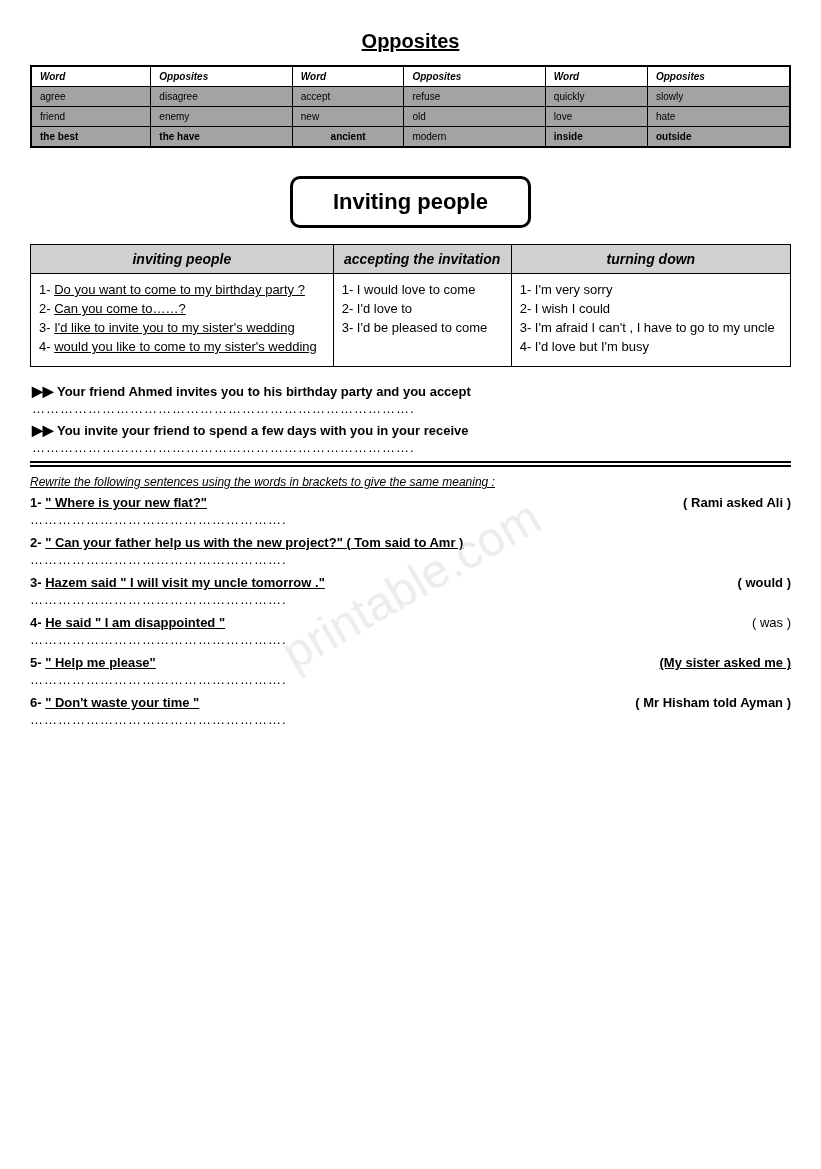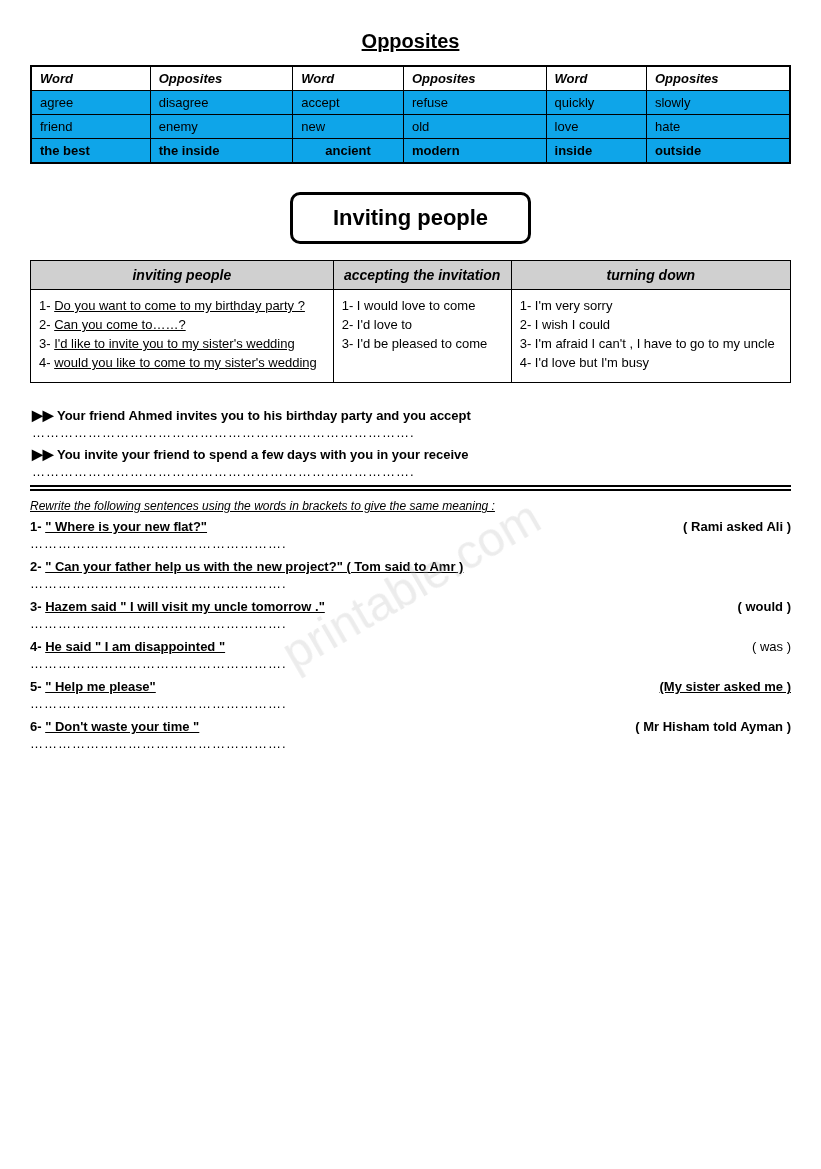--- a/index.html
+++ b/index.html
@@ -22,31 +22,31 @@
     
     .opposites-table {
       width: 100%;
       border-collapse: collapse;
       margin-bottom: 28px;
       border: 2px solid #000;
     }
     .opposites-table th, .opposites-table td {
       border: 1.5px solid #000;
       padding: 4px 8px;
-      font-size: 13px;
+      font-size: 10px;
     }
     .opposites-table th {
       font-style: italic;
       font-weight: bold;
       background: #fff;
       text-align: left;
     }
     .opposites-table td {
       font-weight: normal;
-      background: #0ea5e9;
+      background: #a3a3a3;
     }
     .last-row td {
       font-weight: bold;
     }
     
     .inviting-title-wrapper {
       display: flex;
       justify-content: center;
       margin-bottom: 16px;
     }
@@ -80,21 +80,21 @@
       vertical-align: top;
       font-size: 13px;
       background: #fff;
     }
     .inviting-table td .item {
       margin-bottom: 4px;
       display: block;
     }
     
     .practice-section {
-      margin-top: 24px;
+      margin-top: 16px;
       padding: 0 2px;
     }
     .practice-line {
       font-size: 13px;
       margin-bottom: 2px;
       font-weight: bold;
       display: block;
     }
     .dotted-line {
       display: block;
@@ -174,23 +174,23 @@
       <tr>
         <td>friend</td>
         <td>enemy</td>
         <td>new</td>
         <td>old</td>
         <td>love</td>
         <td>hate</td>
       </tr>
       <tr class="last-row">
         <td style="font-weight: bold;">the best</td>
-        <td style="font-weight: bold;">the inside</td>
+        <td style="font-weight: bold;">the have</td>
         <td style="font-weight: bold; text-align: center;">ancient</td>
-        <td style="font-weight: bold;">modern</td>
+        <td style="font-weight: normal;">modern</td>
         <td style="font-weight: bold;">inside</td>
         <td style="font-weight: bold;">outside</td>
       </tr>
     </tbody>
 </table>
 
 <div class="inviting-title-wrapper">
   <div class="inviting-title-box">Inviting people</div>
 </div>
 

